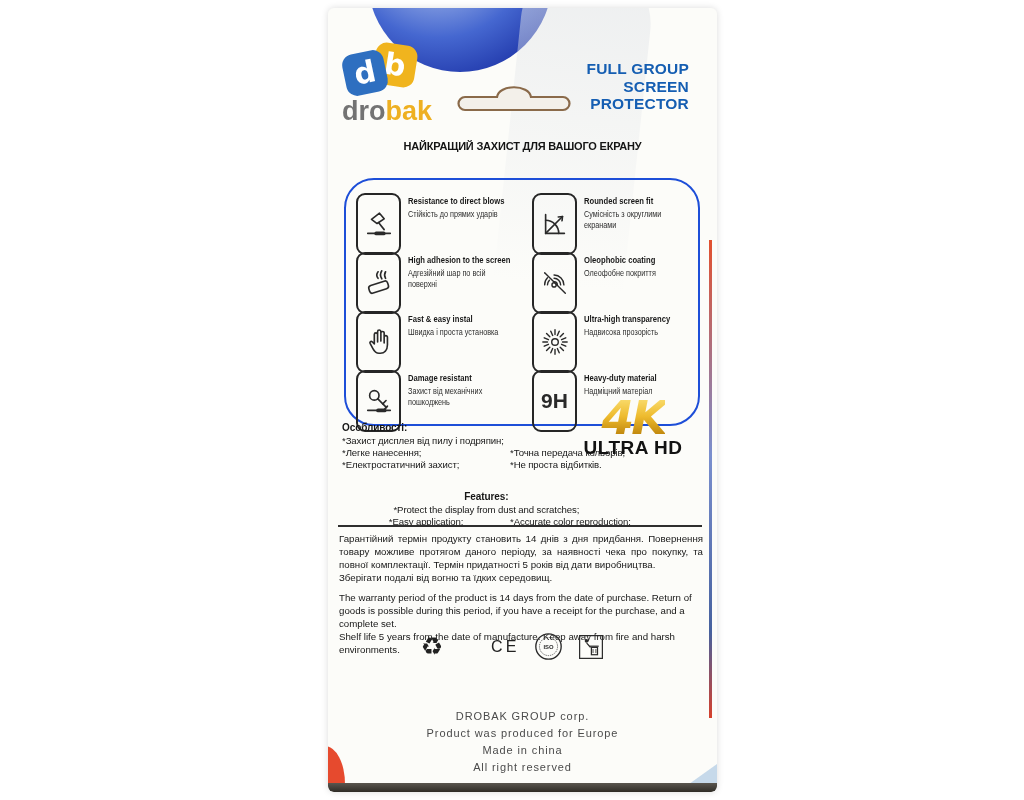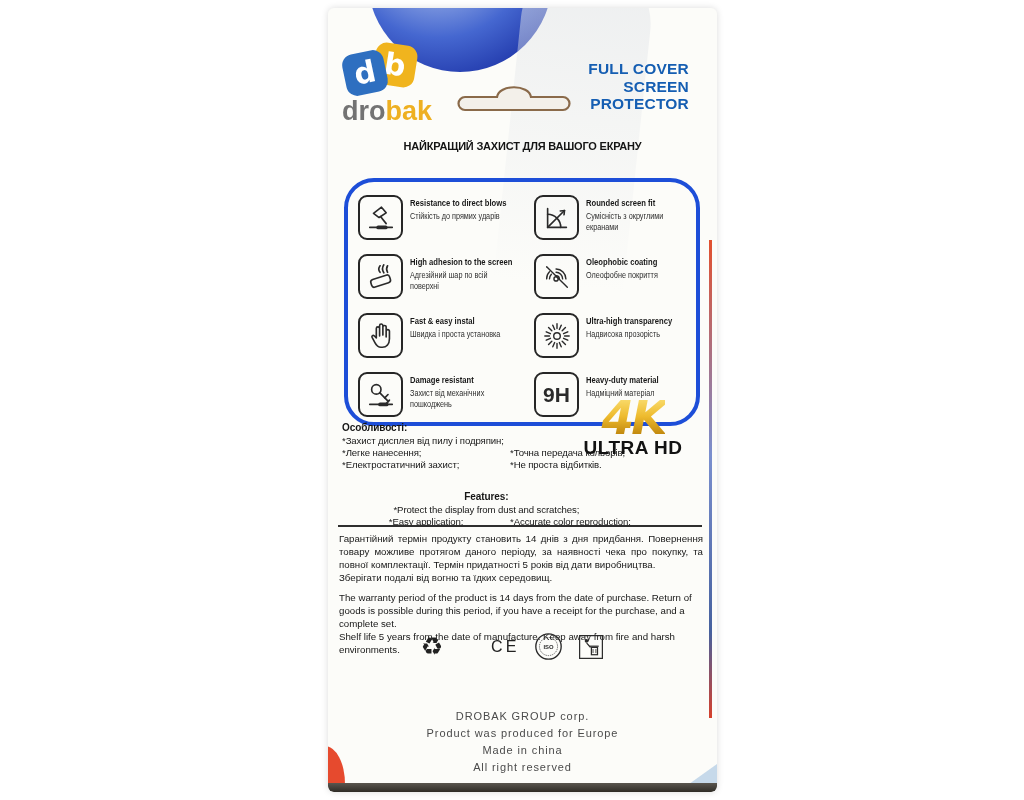--- a/index.html
+++ b/index.html
@@ -43,26 +43,26 @@
     position:absolute;right:28px;top:52px;text-align:right;
     color:#155eb2;font-weight:700;font-size:15.5px;line-height:1.13;letter-spacing:.2px;
   }
   .headline{
     position:absolute;left:0;top:132px;width:100%;text-align:center;
     font-size:11px;font-weight:700;color:#141414;letter-spacing:-.2px;
   }
   
   .feature-box{
     position:absolute;left:16px;top:170px;width:356px;height:248px;box-sizing:border-box;
-    border:4px solid #1d4ed8;border-radius:30px;padding:12px 8px 6px 10px;
+    border:2px solid #1d4ed8;border-radius:30px;padding:12px 8px 6px 10px;
   }
   .fgrid{display:grid;grid-template-columns:176px 162px;grid-auto-rows:57px;row-gap:2px;}
   .fitem{display:flex;gap:7px;align-items:flex-start;}
   .icon-box{
-    width:45px;height:45px;flex:0 0 45px;border:2px solid #262626;border-radius:9px;
+    width:45px;height:62px;flex:0 0 45px;border:2px solid #262626;border-radius:9px;
     box-sizing:border-box;display:flex;align-items:center;justify-content:center;margin-top:1px;
   }
   .f-text{width:150px;transform:scaleX(.78);transform-origin:0 0;padding-top:3px;}
   .f-title{font-size:9.8px;font-weight:700;color:#191919;white-space:nowrap;line-height:1.3;}
   .f-sub{font-size:9.3px;color:#2e2e2e;line-height:1.25;margin-top:1px;}
   .nine-h{font-size:21px;font-weight:700;color:#2a2a2a;font-family:"Liberation Sans",sans-serif;}
   
   .list-block{position:absolute;left:14px;font-size:9.6px;line-height:1.28;color:#161616;letter-spacing:-.1px;}
   .list-ua{top:414px;}
   .list-en{top:483px;text-align:center;}
@@ -122,21 +122,21 @@
     <div class="logo-sq sq-yellow">
         <span>b</span>
       </div>
     <div class="logo-sq sq-blue">
         <span>d</span>
       </div>
     <div class="brand-word"><span class="p1">dro</span><span class="p2">bak</span></div>
   </div>
 
   <div class="tagline">
-    <div>FULL COVER</div>
+    <div>FULL GROUP</div>
     <div>SCREEN</div>
     <div>PROTECTOR</div>
   </div>
 
   <div class="headline">НАЙКРАЩИЙ ЗАХИСТ ДЛЯ ВАШОГО ЕКРАНУ</div>
 
   <div class="feature-box">
     <div class="fgrid">
 
       <div class="fitem">

